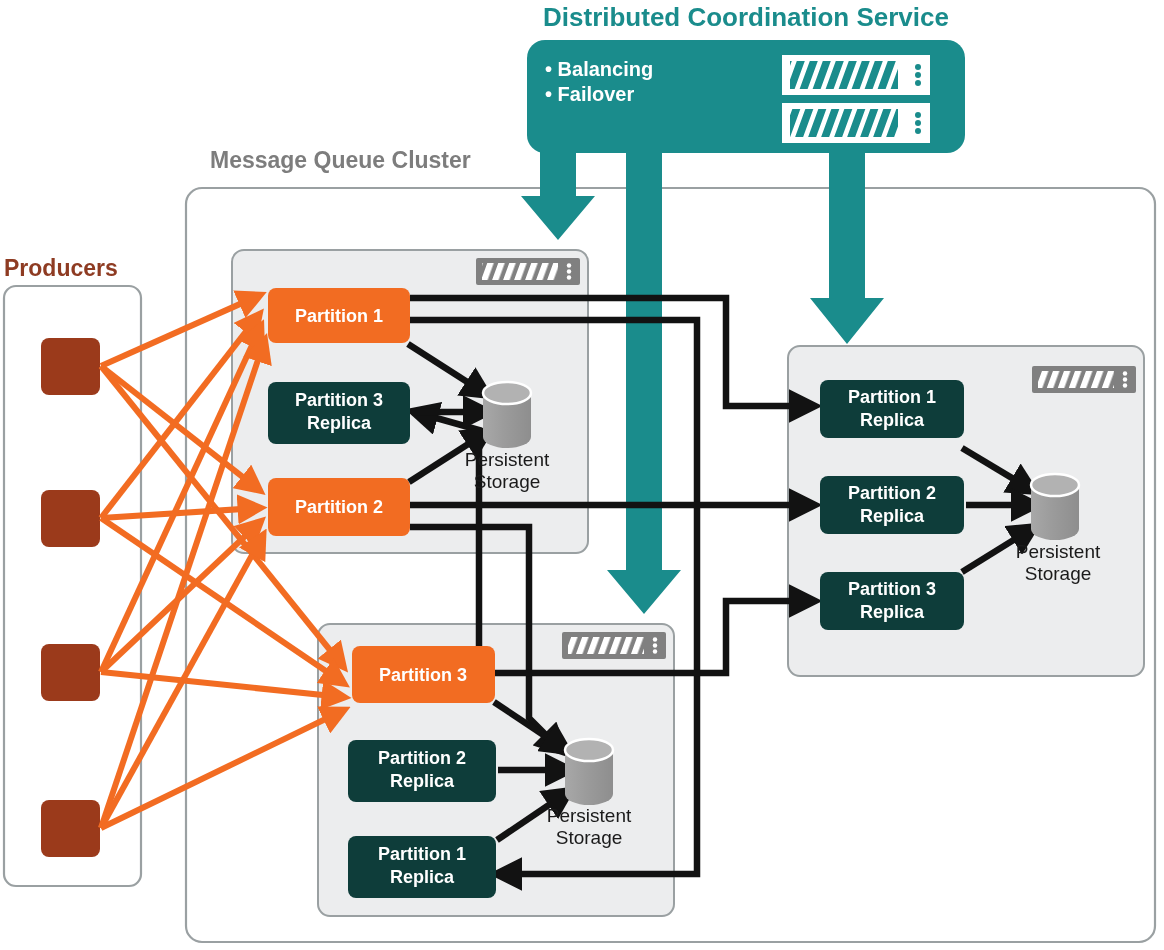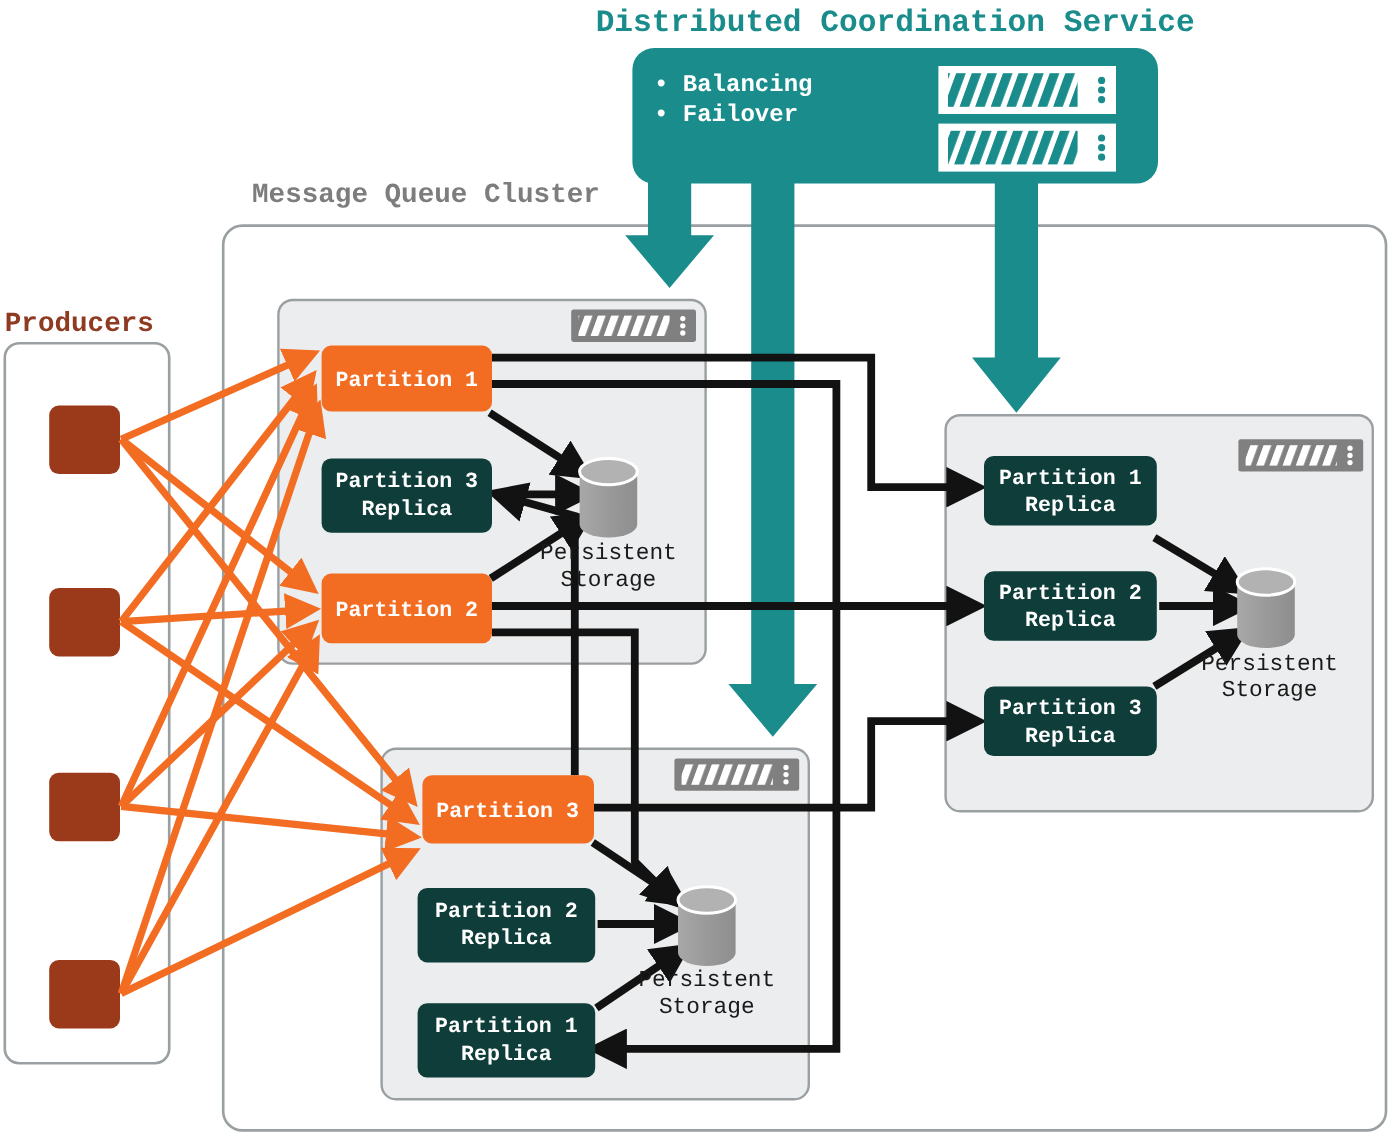--- a/index.html
+++ b/index.html
@@ -1,17 +1,17 @@
 <!DOCTYPE html>
 <html><head>
 <meta charset="utf-8">
 <style>
   html,body{margin:0;padding:0;background:#ffffff;}
   body{width:1164px;height:950px;overflow:hidden;font-family:"Liberation Sans",sans-serif;}
-  #stage{position:relative;width:1164px;height:764px;font-family:Liberation Mono, monospace;}
+  #stage{position:relative;width:1164px;height:764px;}
   svg.layer{position:absolute;left:0;top:0;width:1164px;height:950px;}
   .lbl-coord{font-size:26px;font-weight:bold;fill:#1A8C8C;}
   .lbl-cluster{font-size:23px;font-weight:bold;fill:#7D7D7D;}
   .lbl-prod{font-size:23px;font-weight:bold;fill:#8E3B22;}
   .bullet{font-size:20px;font-weight:bold;fill:#ffffff;}
   .ptxt{font-size:18px;font-weight:bold;fill:#ffffff;}
   .stxt{font-size:19px;fill:#1a1a1a;}
 </style>
 </head>
 <body>

